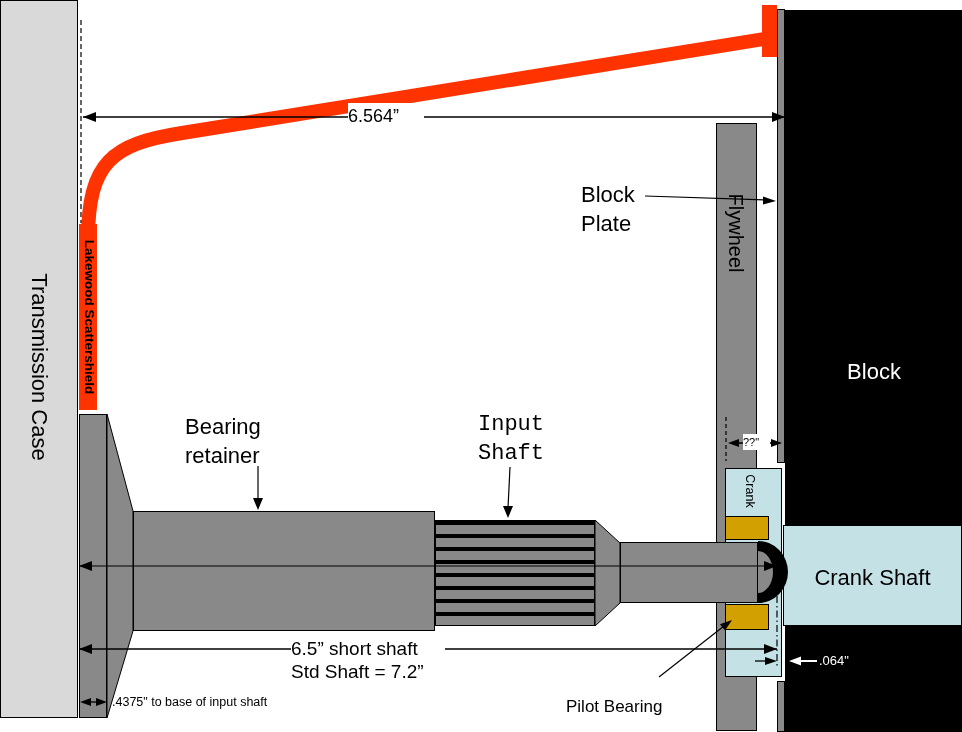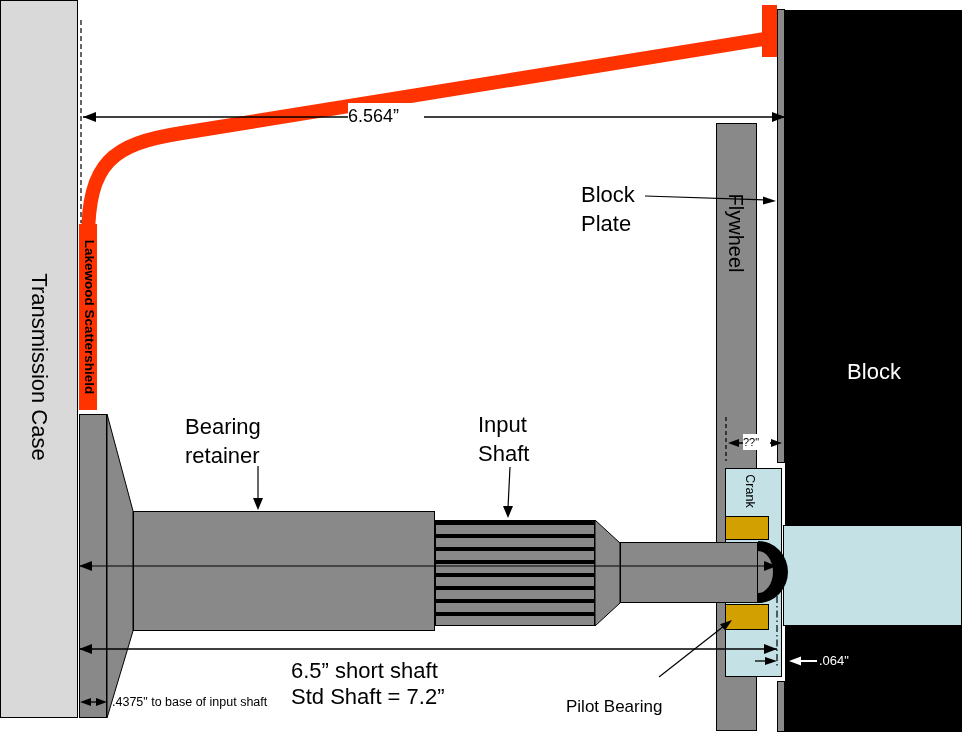--- a/index.html
+++ b/index.html
@@ -123,28 +123,29 @@
 
   <div class="label" style="left:581px;top:180px;font-size:22px;">Block
 Plate</div>
 
   <div class="label rot" style="left:685px;top:222px;width:100px;height:22px;font-size:20px;">Flywheel</div>
 
   <div class="label" style="left:844px;top:357px;width:60px;font-size:22px;color:#fff;text-align:center;">Block</div>
 
   <div class="label rot" style="left:726px;top:484px;width:46px;height:14px;font-size:12.5px;">Crank</div>
 
+  <div class="label" style="left:783px;top:563px;width:179px;font-size:22px;text-align:center;">Crank Shaft</div>
 
   <div class="label" style="left:185px;top:412px;font-size:22px;">Bearing
 retainer</div>
 
-  <div class="label" style="left:478px;top:410px;font-size:22px;">Input
+  <div class="label" style="left:478px;top:410px;font-size:22px;font-family:Liberation Mono, monospace;">Input
 Shaft</div>
 
-  <div class="label whitebox" style="left:291px;top:637px;width:154px;font-size:22px;line-height:1.2;padding:1px 0;margin-top:20px;">6.5” short shaft
+  <div class="label whitebox" style="left:291px;top:637px;width:154px;font-size:19px;line-height:1.2;padding:1px 0;">6.5” short shaft
 Std Shaft = 7.2”</div>
 
   <div class="label" style="left:112px;top:694px;font-size:12.5px;">.4375" to base of input shaft</div>
 
   <div class="label whitebox" style="left:743px;top:434px;width:27px;height:16px;font-size:11px;line-height:16px;">??"</div>
 
   <div class="label" style="left:819px;top:652px;font-size:13px;color:#fff;">.064"</div>
 
   <div class="label" style="left:566px;top:668px;font-size:17px;margin-top:28px;">Pilot Bearing</div>
 

